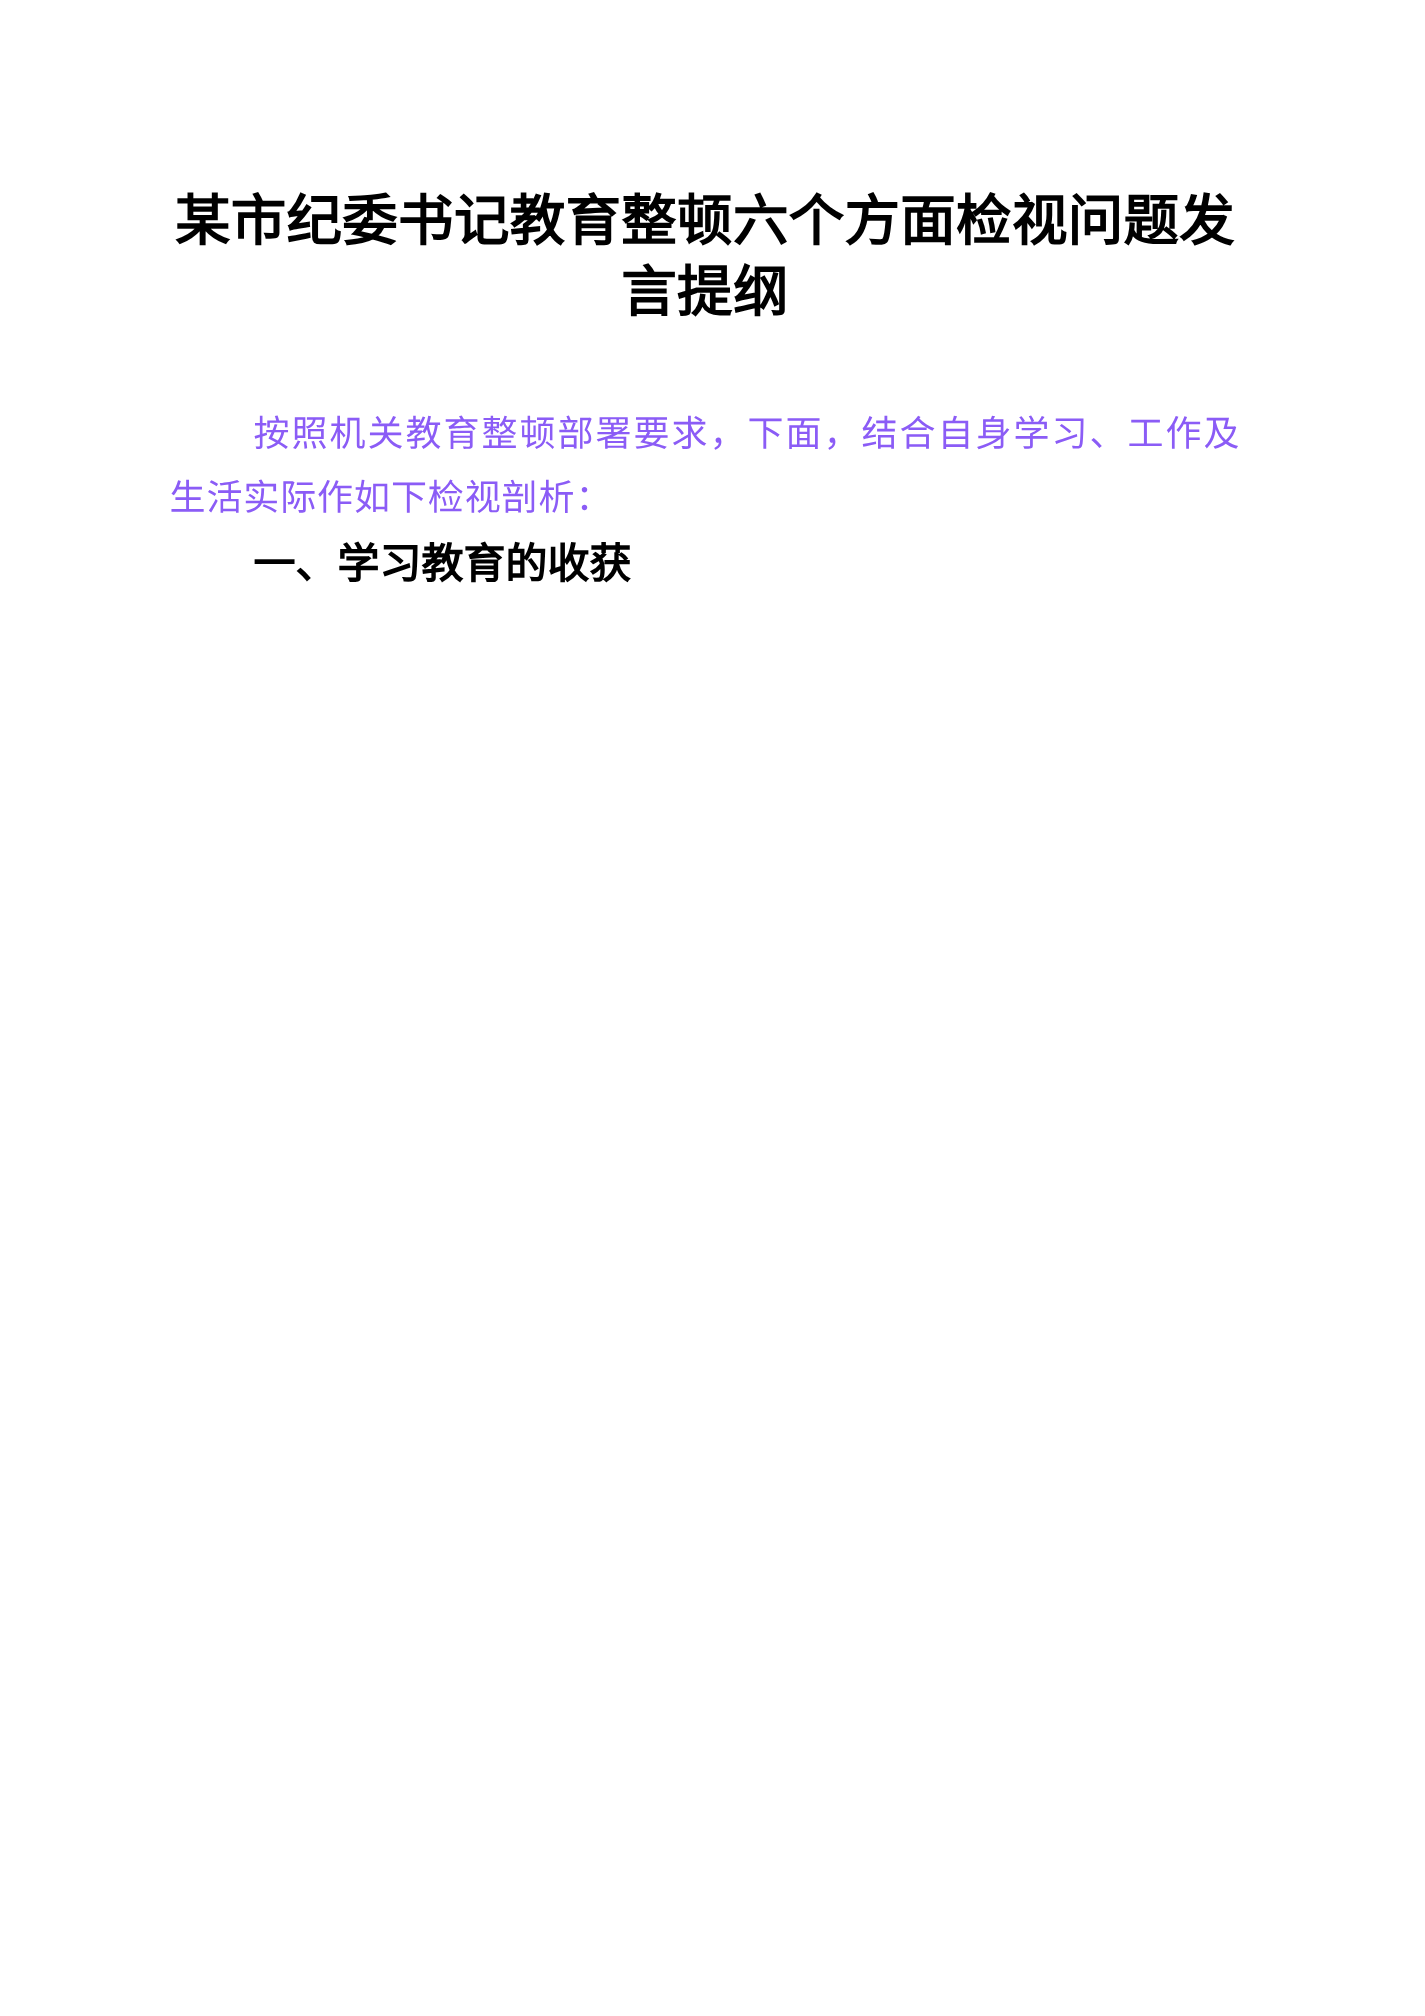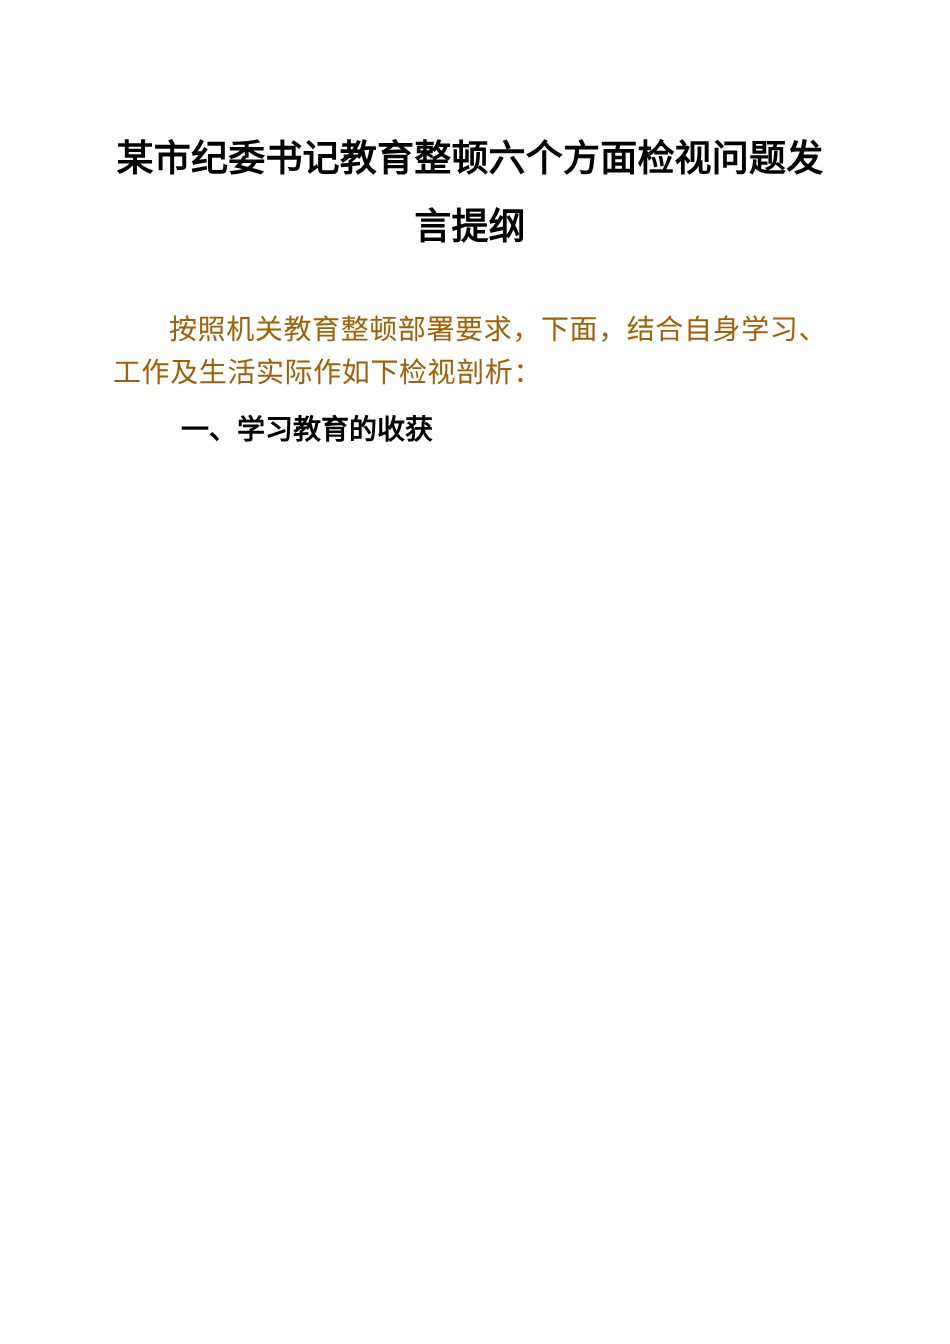--- a/index.html
+++ b/index.html
@@ -34,49 +34,49 @@
 
   
   .doc-title {
     margin: 0;
     padding: 0;
     padding-top: 125px;
     text-align: center;
     font-family: "Liberation Serif", "DejaVu Serif", serif;
     font-weight: bold;
     font-size: 37px;
-    line-height: 68px;
+    line-height: 47px;
     letter-spacing: 0.2px;
     color: #000000;
     text-rendering: optimizeLegibility;
   }
 
   
   .section-heading {
-    margin: 12px;
+    margin: 0;
     padding: 0;
     font-family: "DejaVu Sans", "Liberation Sans", sans-serif;
     font-weight: bold;
     font-size: 28px;
     line-height: 43px;
     text-indent: 56px;
     color: #000000;
   }
 
   
   .para {
     margin: 0;
     padding: 0;
-    font-family: Liberation Mono, monospace;
-    font-size: 28px;
+    font-family: Liberation Sans, sans-serif;
+    font-size: 24px;
     line-height: 43px;
     text-indent: 56px;
     text-align: justify;
     text-justify: inter-ideograph;
-    color: #a16207;
+    color: #8b5cf6;
     letter-spacing: 0.6px;
   }
 
   .gap-title-body { height: 49px; }
 </style>
 </head>
 <body>
 
 <div class="page">
   <div class="page-body">

